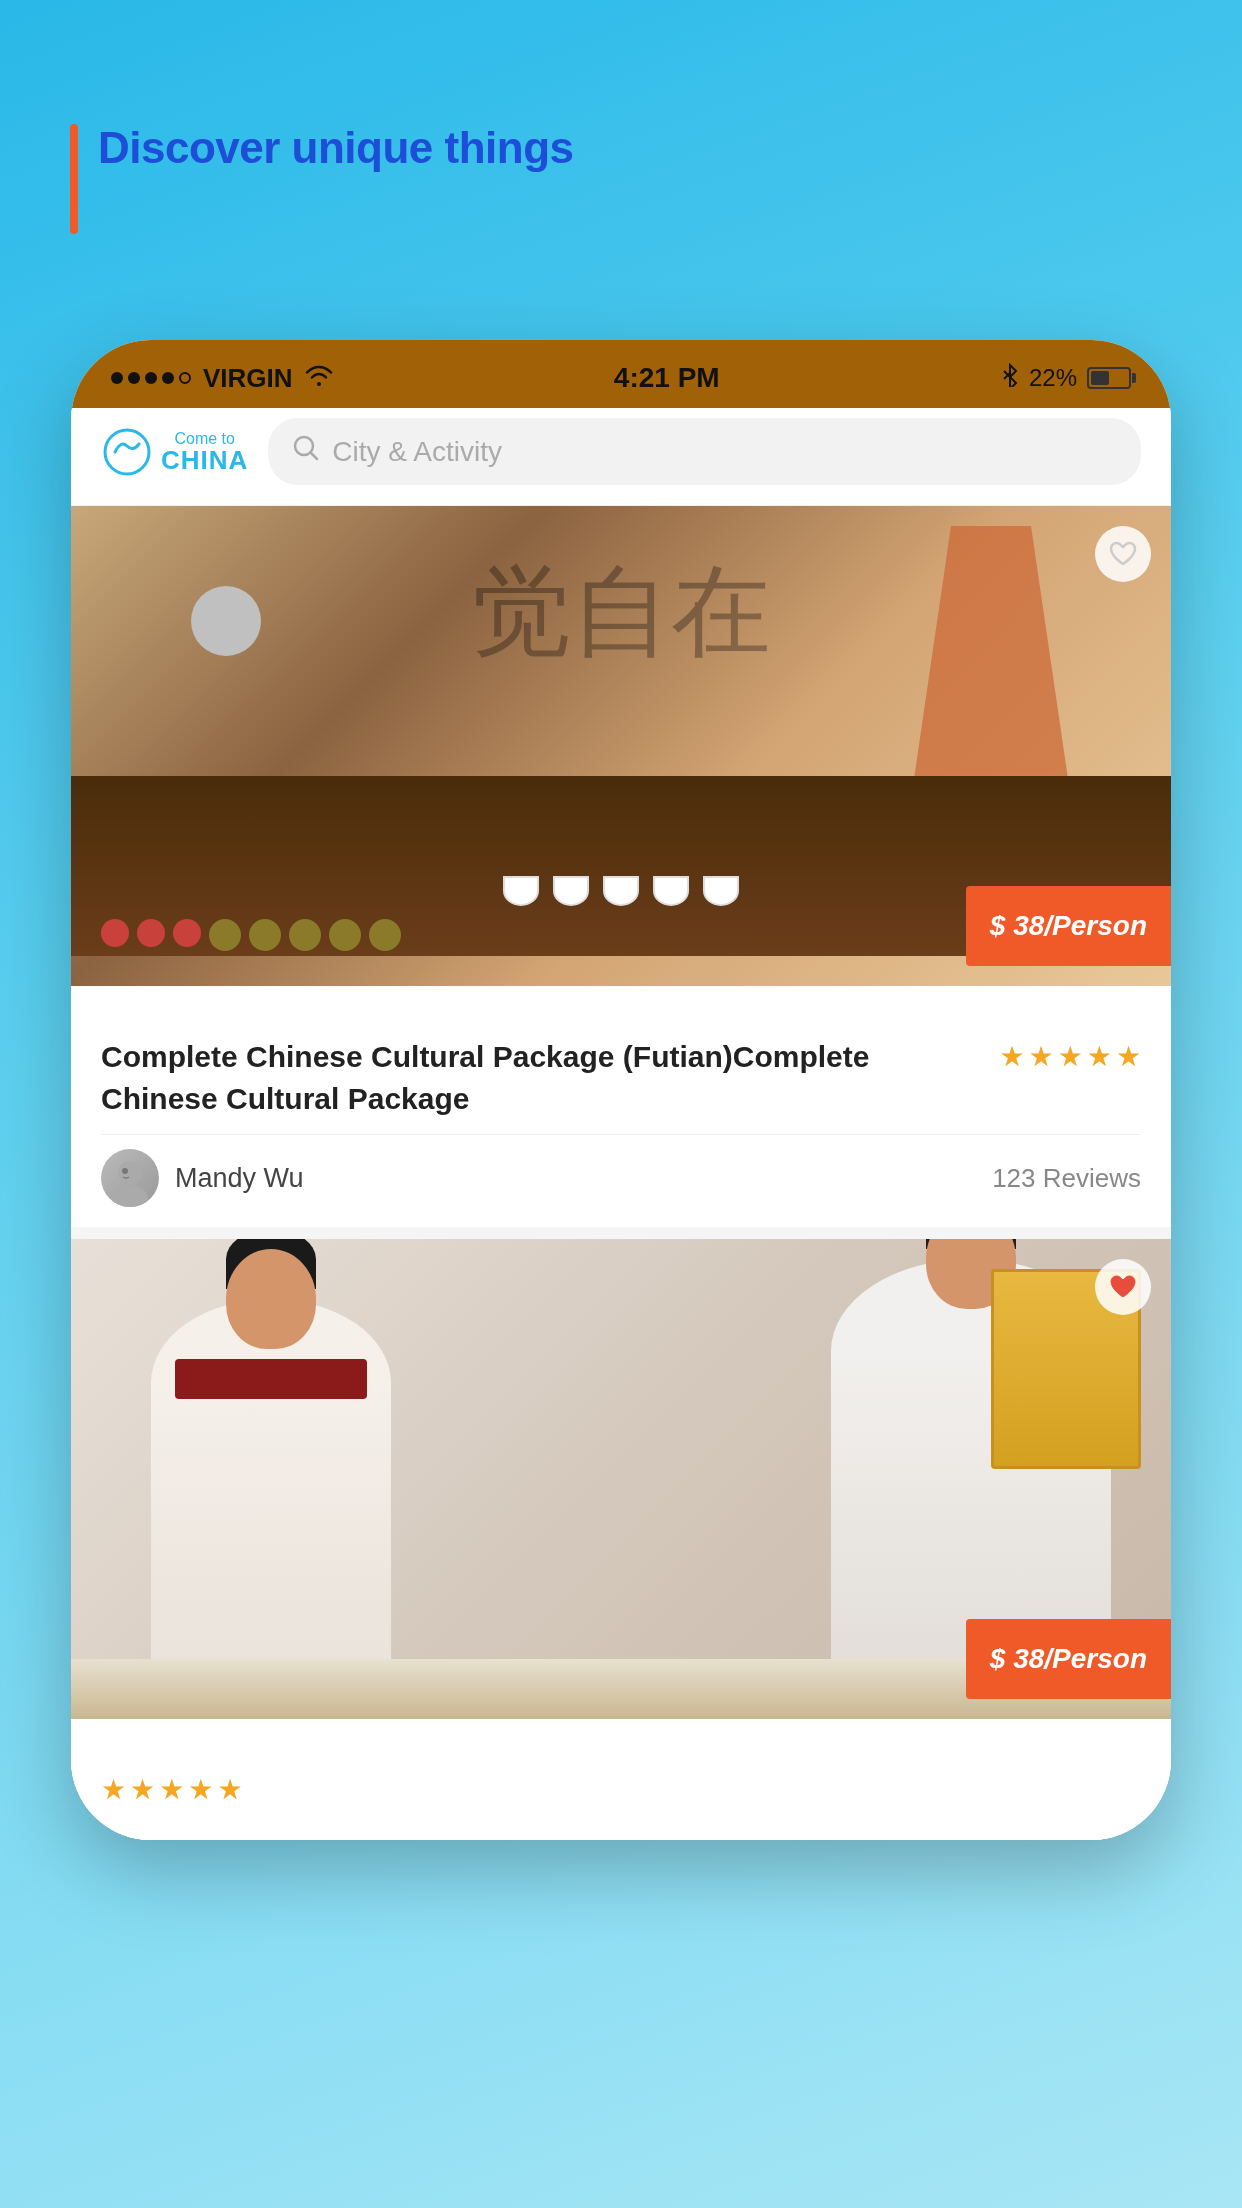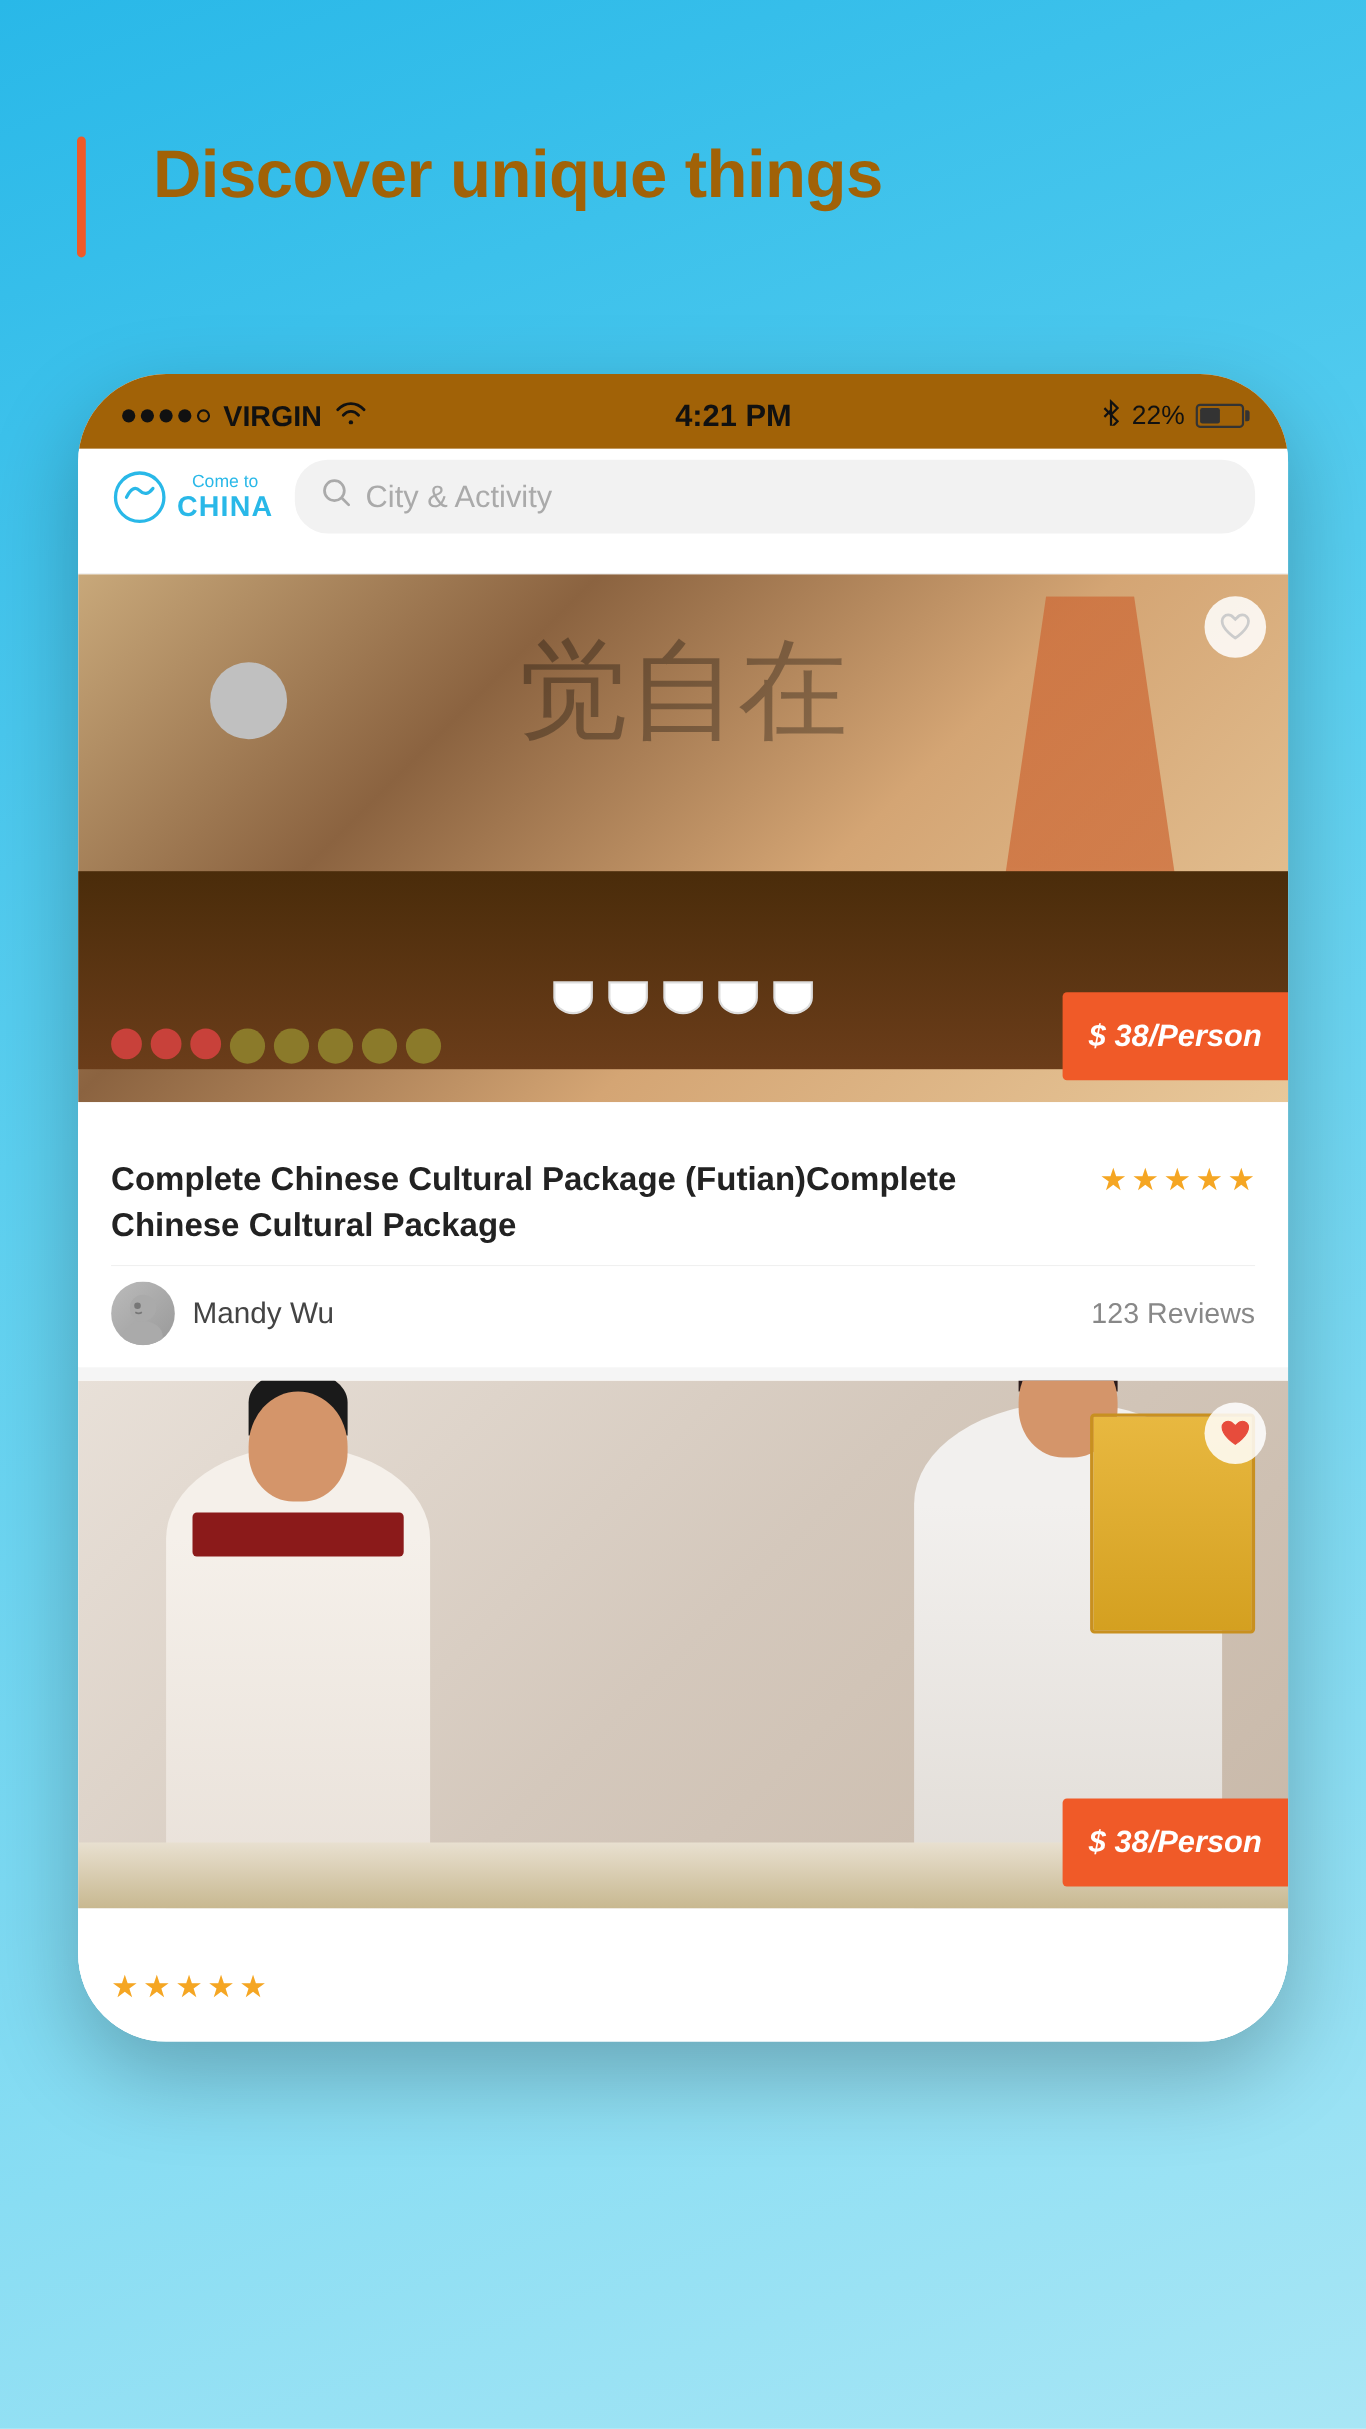--- a/index.html
+++ b/index.html
@@ -21,26 +21,25 @@
     }
     .accent-bar {
       width: 8px;
       height: 110px;
       background: #f05a28;
       border-radius: 4px;
       flex-shrink: 0;
       margin-top: 4px;
     }
     .hero-text {
-      color: #a16207;
-      font-size: 61px;
+      color: #1d4ed8;
+      font-size: 44px;
       font-weight: 700;
       line-height: 1.25;
       letter-spacing: -0.5px;
-      margin-left: 41px;
     }
 
     
     .phone-container {
       position: absolute;
       top: 340px;
       left: 50%;
       transform: translateX(-50%);
       width: 1100px;
       min-height: 1800px;
@@ -125,21 +124,21 @@
       height: 100%;
       background: #333;
       border-radius: 2px;
     }
 
     
     .search-bar-row {
       background: white;
       display: flex;
       align-items: center;
-      padding: 10px 30px 36px;
+      padding: 10px 30px 20px;
       gap: 20px;
       border-bottom: 1px solid #f0f0f0;
     }
     .app-logo {
       display: flex;
       flex-direction: column;
       align-items: center;
       line-height: 1;
     }
     .logo-come {

